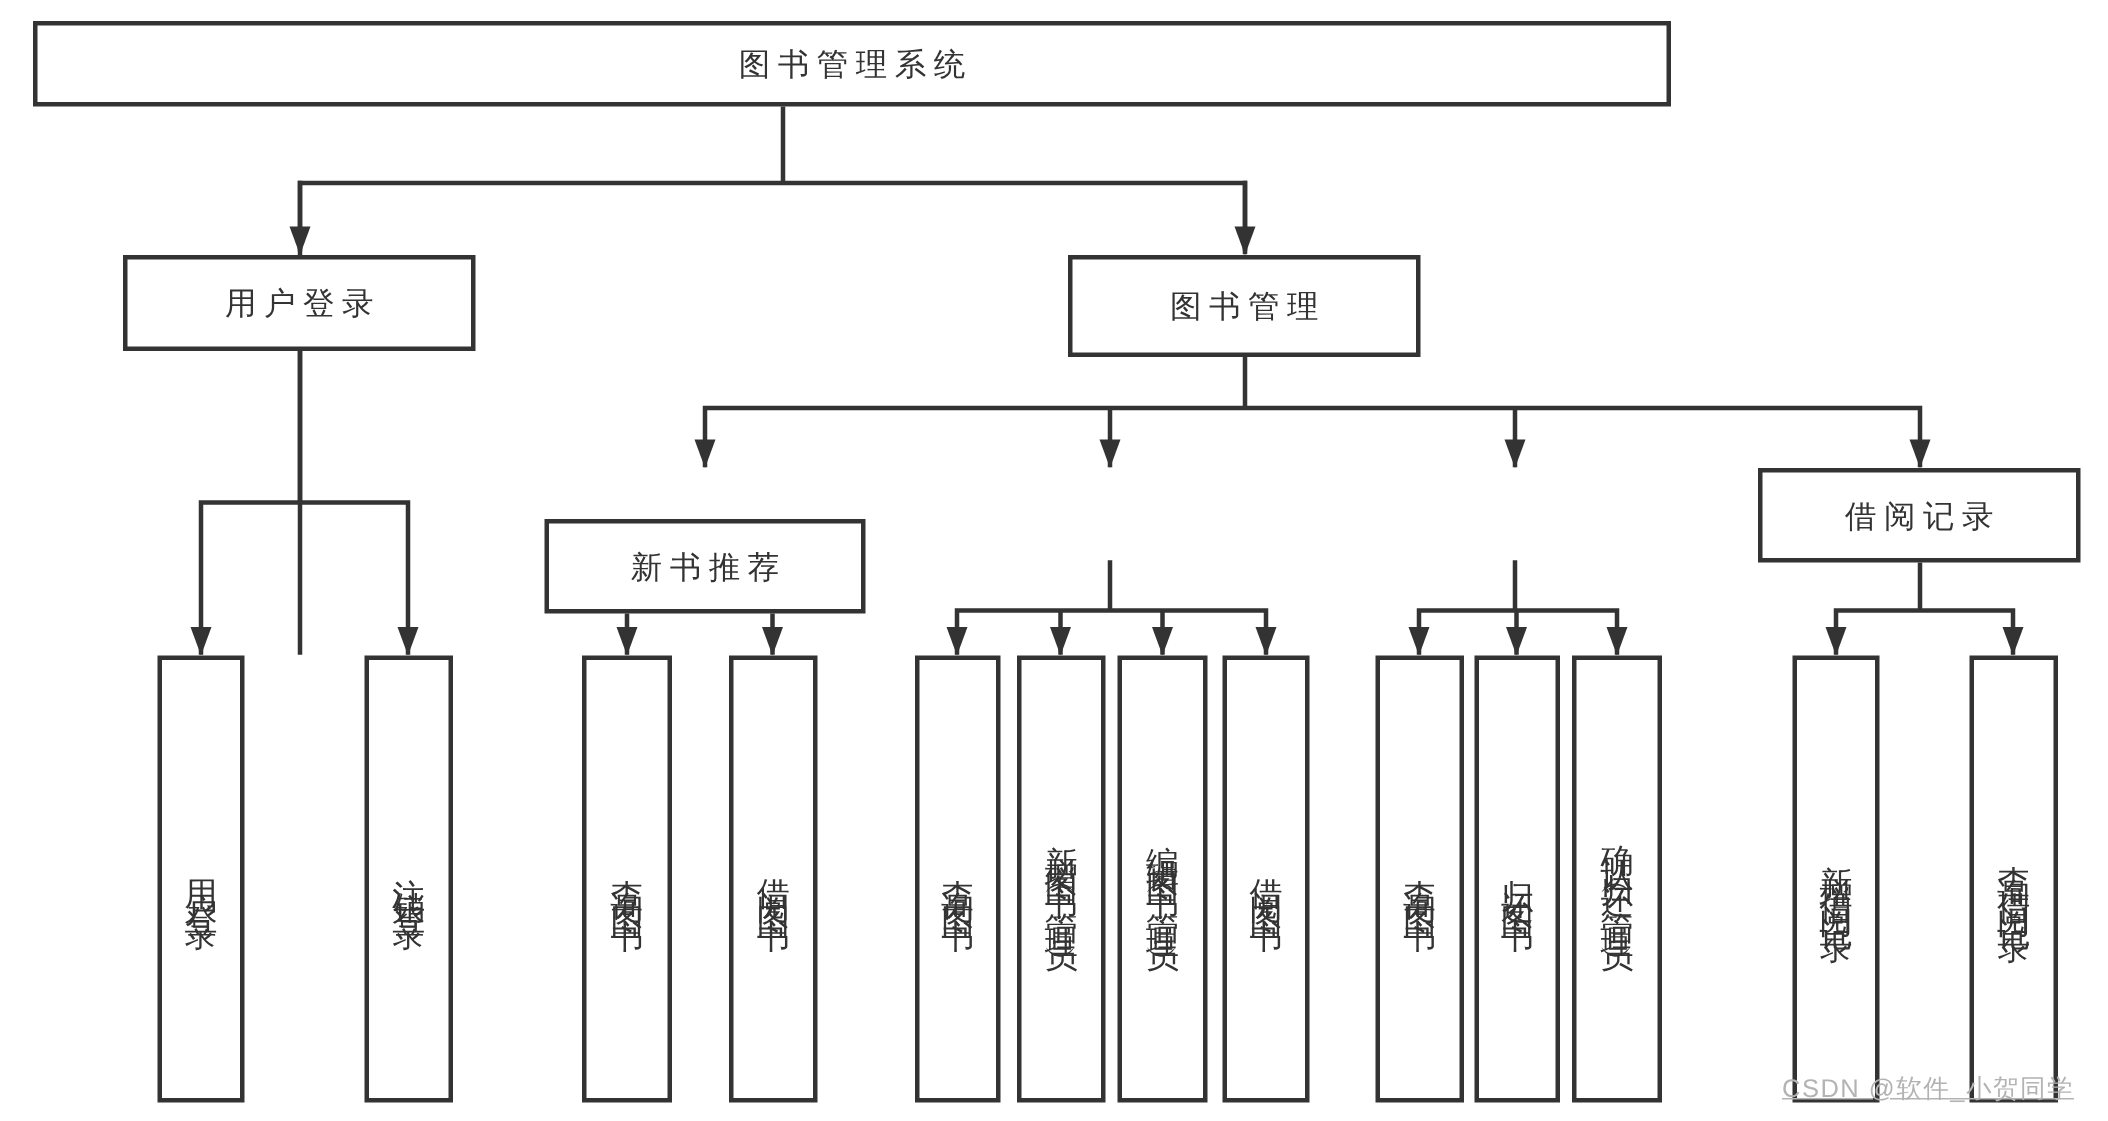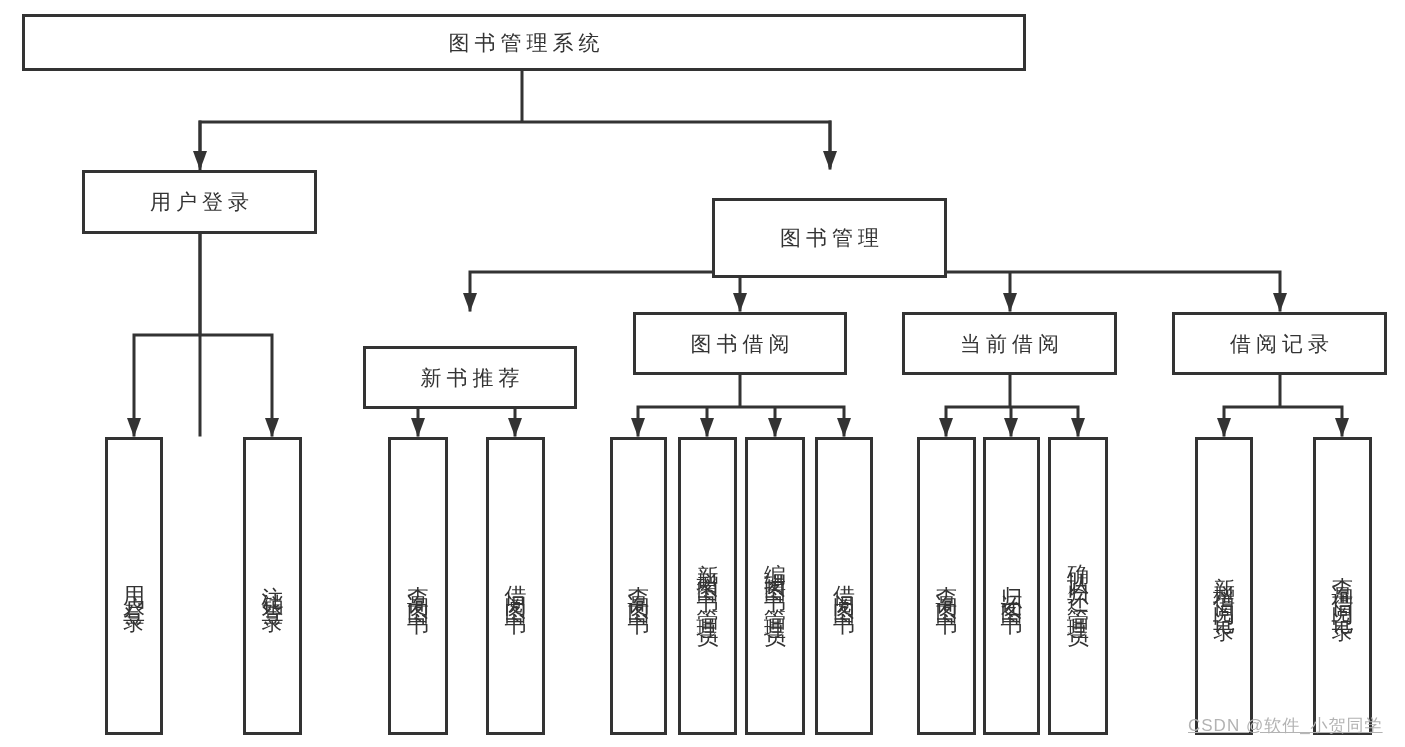--- a/index.html
+++ b/index.html
@@ -24,23 +24,23 @@
     display:flex;align-items:center;justify-content:center;
     color:var(--text);
   }
   .h-box{font-size:21px;letter-spacing:5px;text-indent:5px;white-space:nowrap;}
   .v-box span{
     writing-mode:vertical-rl;text-orientation:mixed;
     font-size:22px;letter-spacing:9px;line-height:1;
     color:var(--text);
   }
   
-  .n-root{left:22px;top:14px;width:1004px;height:57px;}
+  .n-root{left:22px;top:14px;width:1092px;height:57px;}
   .n-user-login{left:82px;top:170px;width:235px;height:64px;}
-  .n-book-mgmt{left:712px;top:170px;width:235px;height:80px;margin-top:28px;}
+  .n-book-mgmt{left:712px;top:170px;width:235px;height:68px;}
   .n-new-book{left:363px;top:312px;width:214px;height:63px;margin-top:34px;}
   .n-borrow{left:633px;top:312px;width:214px;height:63px;}
   .n-current{left:902px;top:312px;width:215px;height:63px;}
   .n-record{left:1172px;top:312px;width:215px;height:63px;}
   .leaf{top:437px;height:298px;}
   .n-ul-login{left:105px;width:58px;}
   .n-ul-logout{left:243px;width:59px;}
   .n-nb-query{left:388px;width:60px;}
   .n-nb-borrow{left:486px;width:59px;}
   .n-bw-query{left:610px;width:57px;}
@@ -122,26 +122,20 @@
   <div class="box h-box n-user-login">
     <span>用户登录</span>
   </div>
   <div class="box h-box n-book-mgmt">
     <span>图书管理</span>
   </div>
 
   <div class="box h-box n-new-book">
     <span>新书推荐</span>
   </div>
-  <div class="box h-box n-borrow">
-    <span>图书借阅</span>
-  </div>
-  <div class="box h-box n-current">
-    <span>当前借阅</span>
-  </div>
   <div class="box h-box n-record">
     <span>借阅记录</span>
   </div>
 
   <div class="box v-box leaf n-ul-login">
     <span>用户登录</span>
   </div>
   <div class="box v-box leaf n-ul-logout">
     <span>注销登录</span>
   </div>

